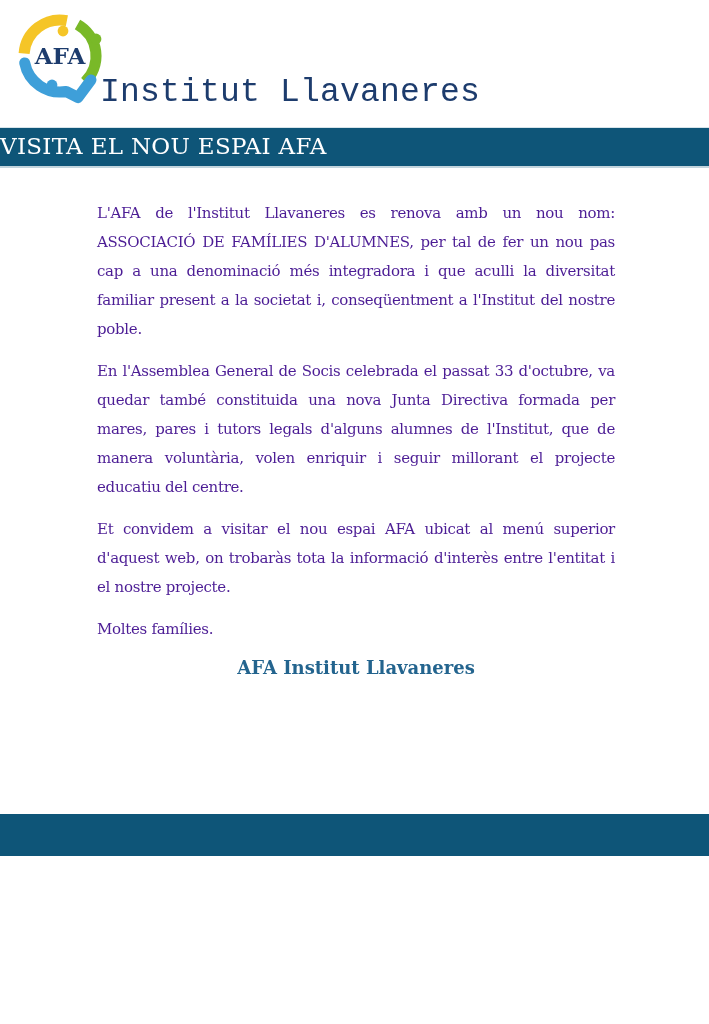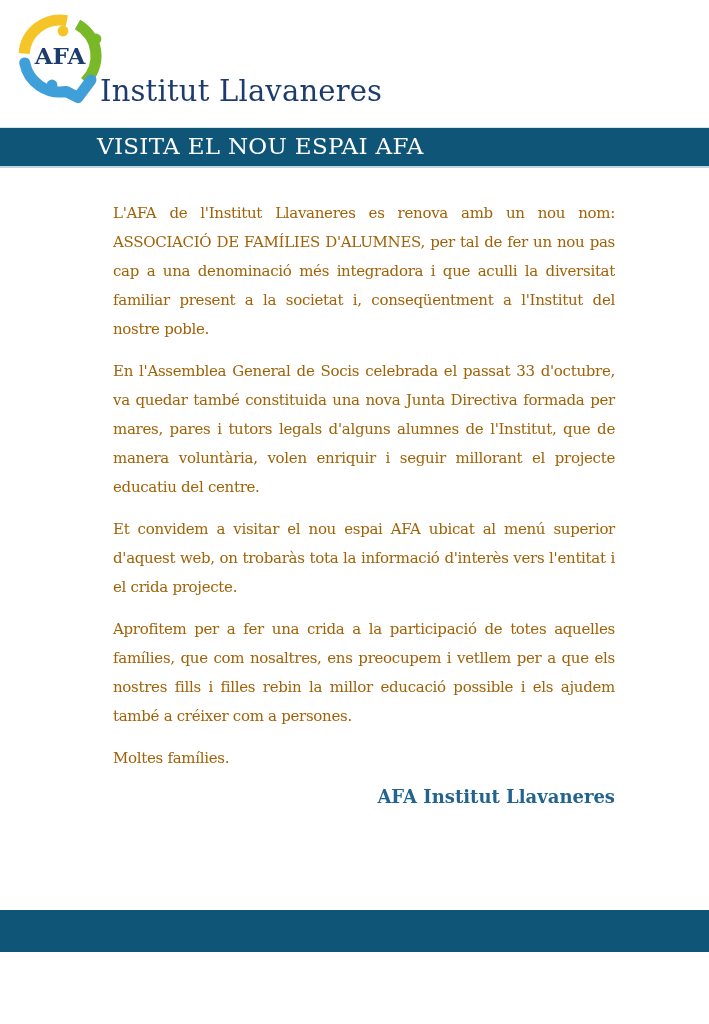--- a/index.html
+++ b/index.html
@@ -4,75 +4,75 @@
 <style>
   html,body { margin:0; padding:0; }
   body {
     width:709px; height:1024px;
     background:#ffffff;
     font-family:"DejaVu Serif", serif;
     overflow:hidden;
   }
   .page {
     position:relative;
-    width:709px; height:952px;
+    width:709px; height:856px;
     background:#ffffff;
     overflow:hidden;
   }
 
   
   .header {
     position:absolute; top:8px; left:14px;
     width:420px; height:100px;
   }
   .logo-svg { position:absolute; top:0; left:0; }
   .wordmark {
     position:absolute; left:86px; top:66px;
-    font-size:29px; letter-spacing:0.2px;
+    font-size:33px; letter-spacing:0.2px;
     color:#1d3c6d;
     white-space:nowrap;
+    font-family:Liberation Mono, monospace;
   }
 
   
   .banner {
     position:absolute; top:127px; left:0;
     width:709px; height:38px;
     background:#0e5578;
     border-top:1px solid #d7e4ea;
     border-bottom:2px solid #c2d4dd;
     box-sizing:content-box;
   }
   .banner-title {
     display:block;
-    padding-left:97px;
     line-height:37px;
     font-size:23px;
     letter-spacing:0.3px;
     color:#ffffff;
     white-space:nowrap;
   }
 
   
   .content {
     position:absolute; top:199px; left:97px;
     width:518px;
   }
   .content p {
-    margin:0 0 13px 16px;
+    margin:0 0 13px 0;
     font-size:15px;
     line-height:29px;
     letter-spacing:-0.3px;
     text-align:justify;
-    color:#a16207;
+    color:#4c1d95;
   }
   .signature {
     font-size:18px;
     font-weight:bold;
     color:#23648e;
-    text-align:right;
+    text-align:center;
   }
 
   
   .dot {
     position:absolute;
     width:38px; height:40px;
     border-radius:50%;
     top:962px;
     z-index:1;
   }
@@ -108,22 +108,21 @@
     <div class="wordmark">Institut Llavaneres</div>
   </div>
 
   <div class="banner">
     <span class="banner-title">VISITA EL NOU ESPAI AFA</span>
   </div>
 
   <div class="content">
     <p>L'AFA de l'Institut Llavaneres es renova amb un nou nom: ASSOCIACIÓ DE FAMÍLIES D'ALUMNES, per tal de fer un nou pas cap a una denominació més integradora i que aculli la diversitat familiar present a la societat i, conseqüentment a l'Institut del nostre poble.</p>
     <p>En l'Assemblea General de Socis celebrada el passat 33 d'octubre, va quedar també constituida una nova Junta Directiva formada per mares, pares i tutors legals d'alguns alumnes de l'Institut, que de manera voluntària, volen enriquir i seguir millorant el projecte educatiu del centre.</p>
-    <p>Et convidem a visitar el nou espai AFA ubicat al menú superior d'aquest web, on trobaràs tota la informació d'interès vers l'entitat i el crida projecte.</p>
-    <p>Aprofitem per a fer una crida a la participació de totes aquelles famílies, que com nosaltres, ens preocupem i vetllem per a que els nostres fills i filles rebin la millor educació possible i els ajudem també a créixer com a persones.</p>
+    <p>Et convidem a visitar el nou espai AFA ubicat al menú superior d'aquest web, on trobaràs tota la informació d'interès entre l'entitat i el nostre projecte.</p>
     <p>Moltes famílies.</p>
     <div class="signature">AFA Institut Llavaneres</div>
   </div>
 
   <div class="dot dot-green"></div>
   <div class="dot dot-blue"></div>
   <div class="dot dot-yellow"></div>
   <div class="footer-bar"></div>
 
 </div>

